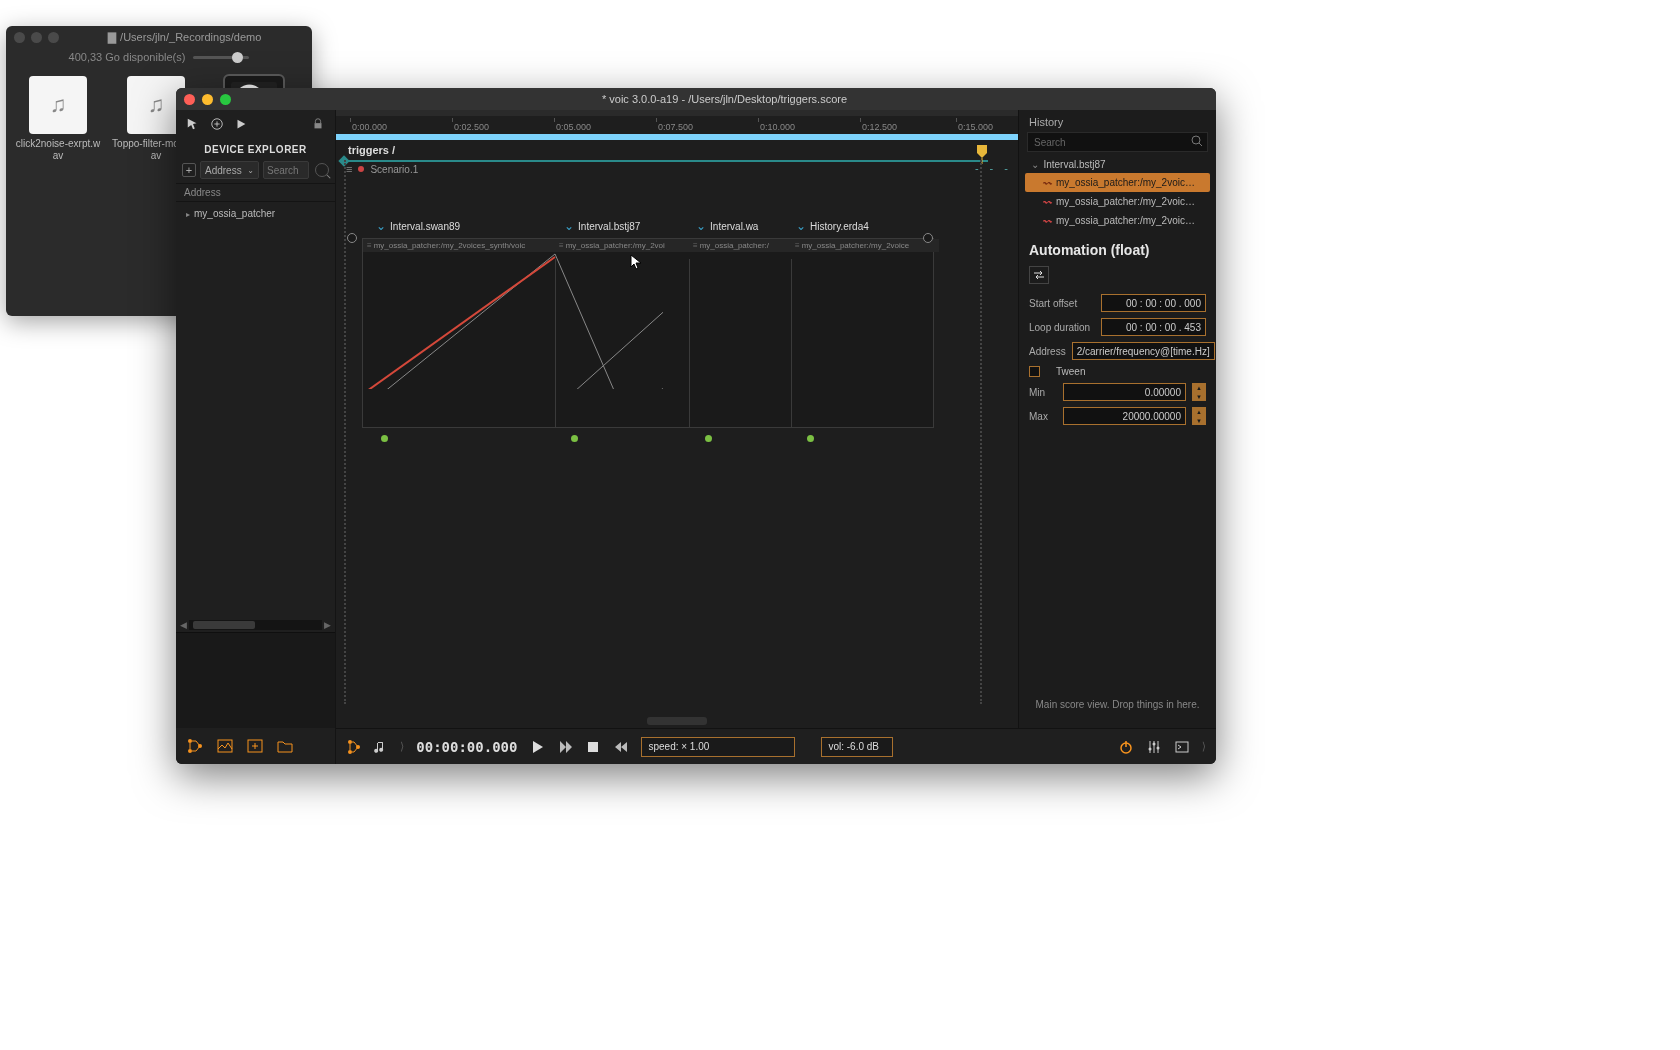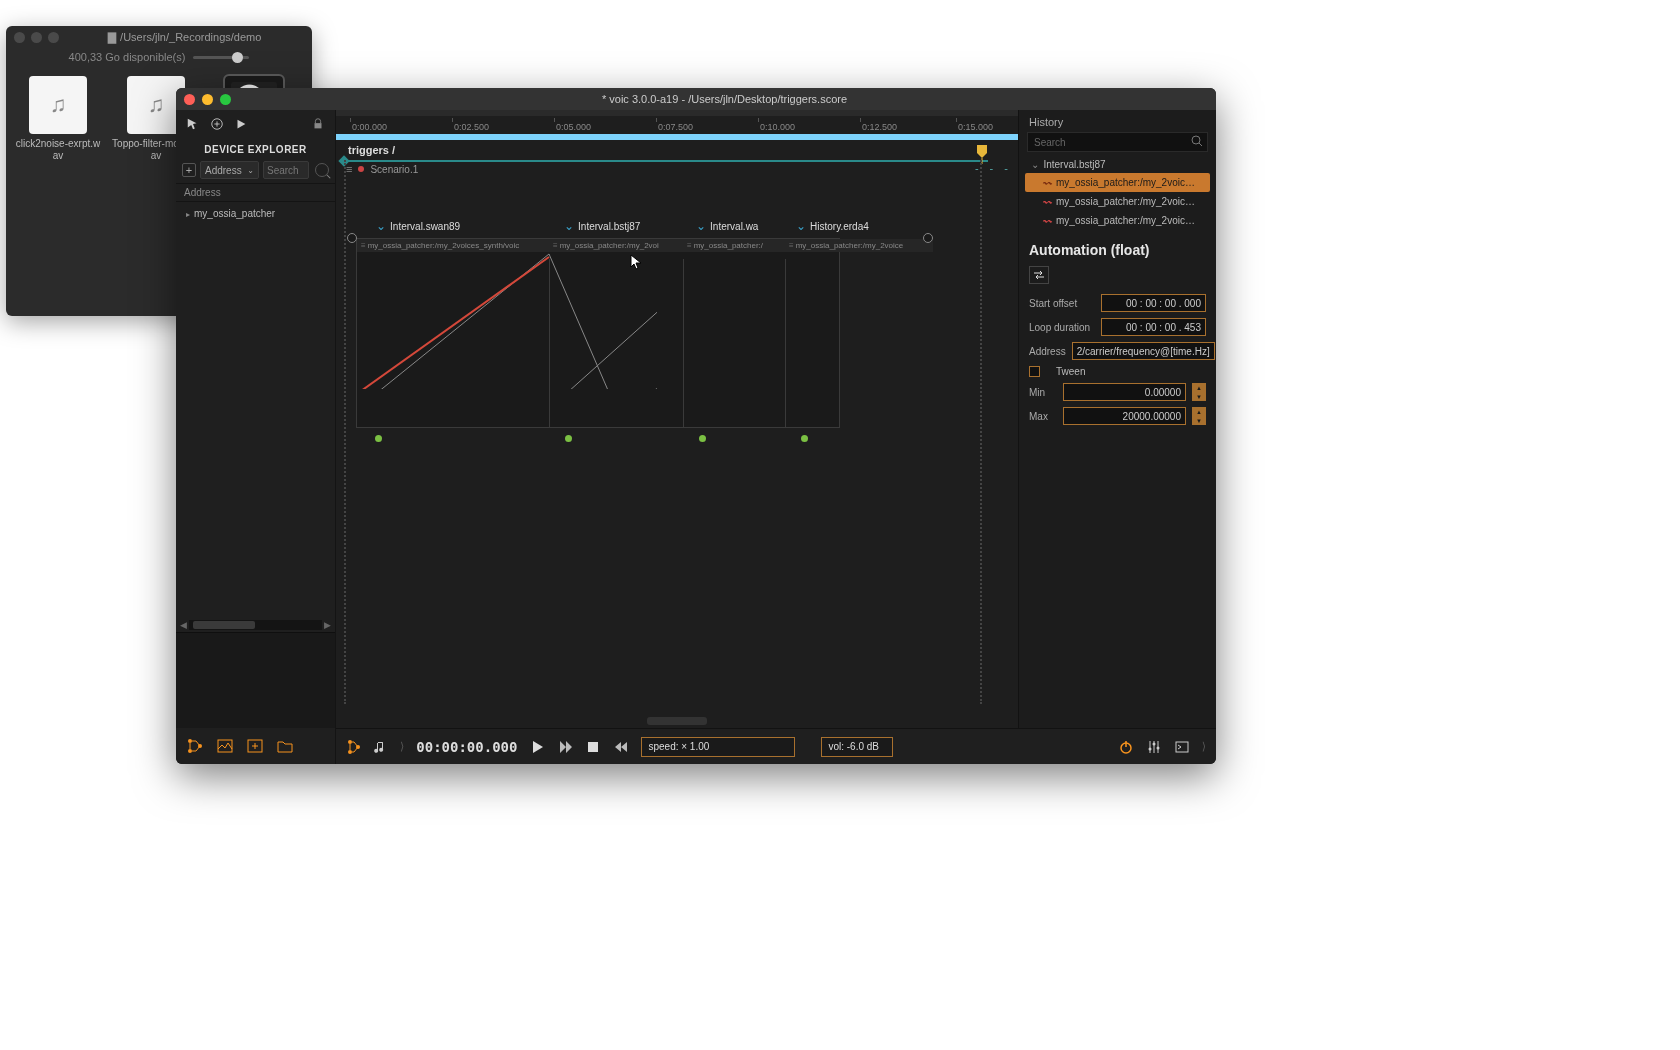--- a/index.html
+++ b/index.html
@@ -291,21 +291,21 @@
         <div class="interval-bar" style="left:212px">
             <span>Interval.bstj87</span>
           </div>
         <div class="interval-bar" style="left:344px">
             <span>Interval.wa</span>
           </div>
         <div class="interval-bar" style="left:444px">
             <span>History.erda4</span>
           </div>
 
-        <div class="interval-box" style="left:4px;width:484px">
+        <div class="interval-box" style="left:10px;width:572px">
 
           <div class="interval-sub" style="left:0;width:192px">
               <span>my_ossia_patcher:/my_2voices_synth/voic</span>
             </div>
           <div class="interval-sub" style="left:192px;width:134px">
               <span>my_ossia_patcher:/my_2voi</span>
             </div>
           <div class="interval-sub" style="left:326px;width:102px">
               <span>my_ossia_patcher:/</span>
             </div>
@@ -418,20 +418,21 @@
         </div>
         <div class="r-field">
           <span class="r-label" style="width:28px">Max</span>
           <span class="r-input">20000.00000</span>
           <span class="r-stepper">
               <span>▲</span>
               <span>▼</span>
             </span>
         </div>
       </div>
+      <div class="r-drop">Main score view. Drop things in here.</div>
     </div>
 
     <div class="transport">
       <div class="grp">
         <span class="ic" style="color:#f7931e"><svg viewBox="0 0 16 16">
               <circle cx="4" cy="3" r="2" fill="currentColor"></circle>
               <circle cx="4" cy="13" r="2" fill="currentColor"></circle>
               <circle cx="12" cy="8" r="2" fill="currentColor"></circle>
               <path d="M4 5v6m2-8h2l4 5-4 5H6" stroke="currentColor" fill="none"></path>
             </svg></span>

